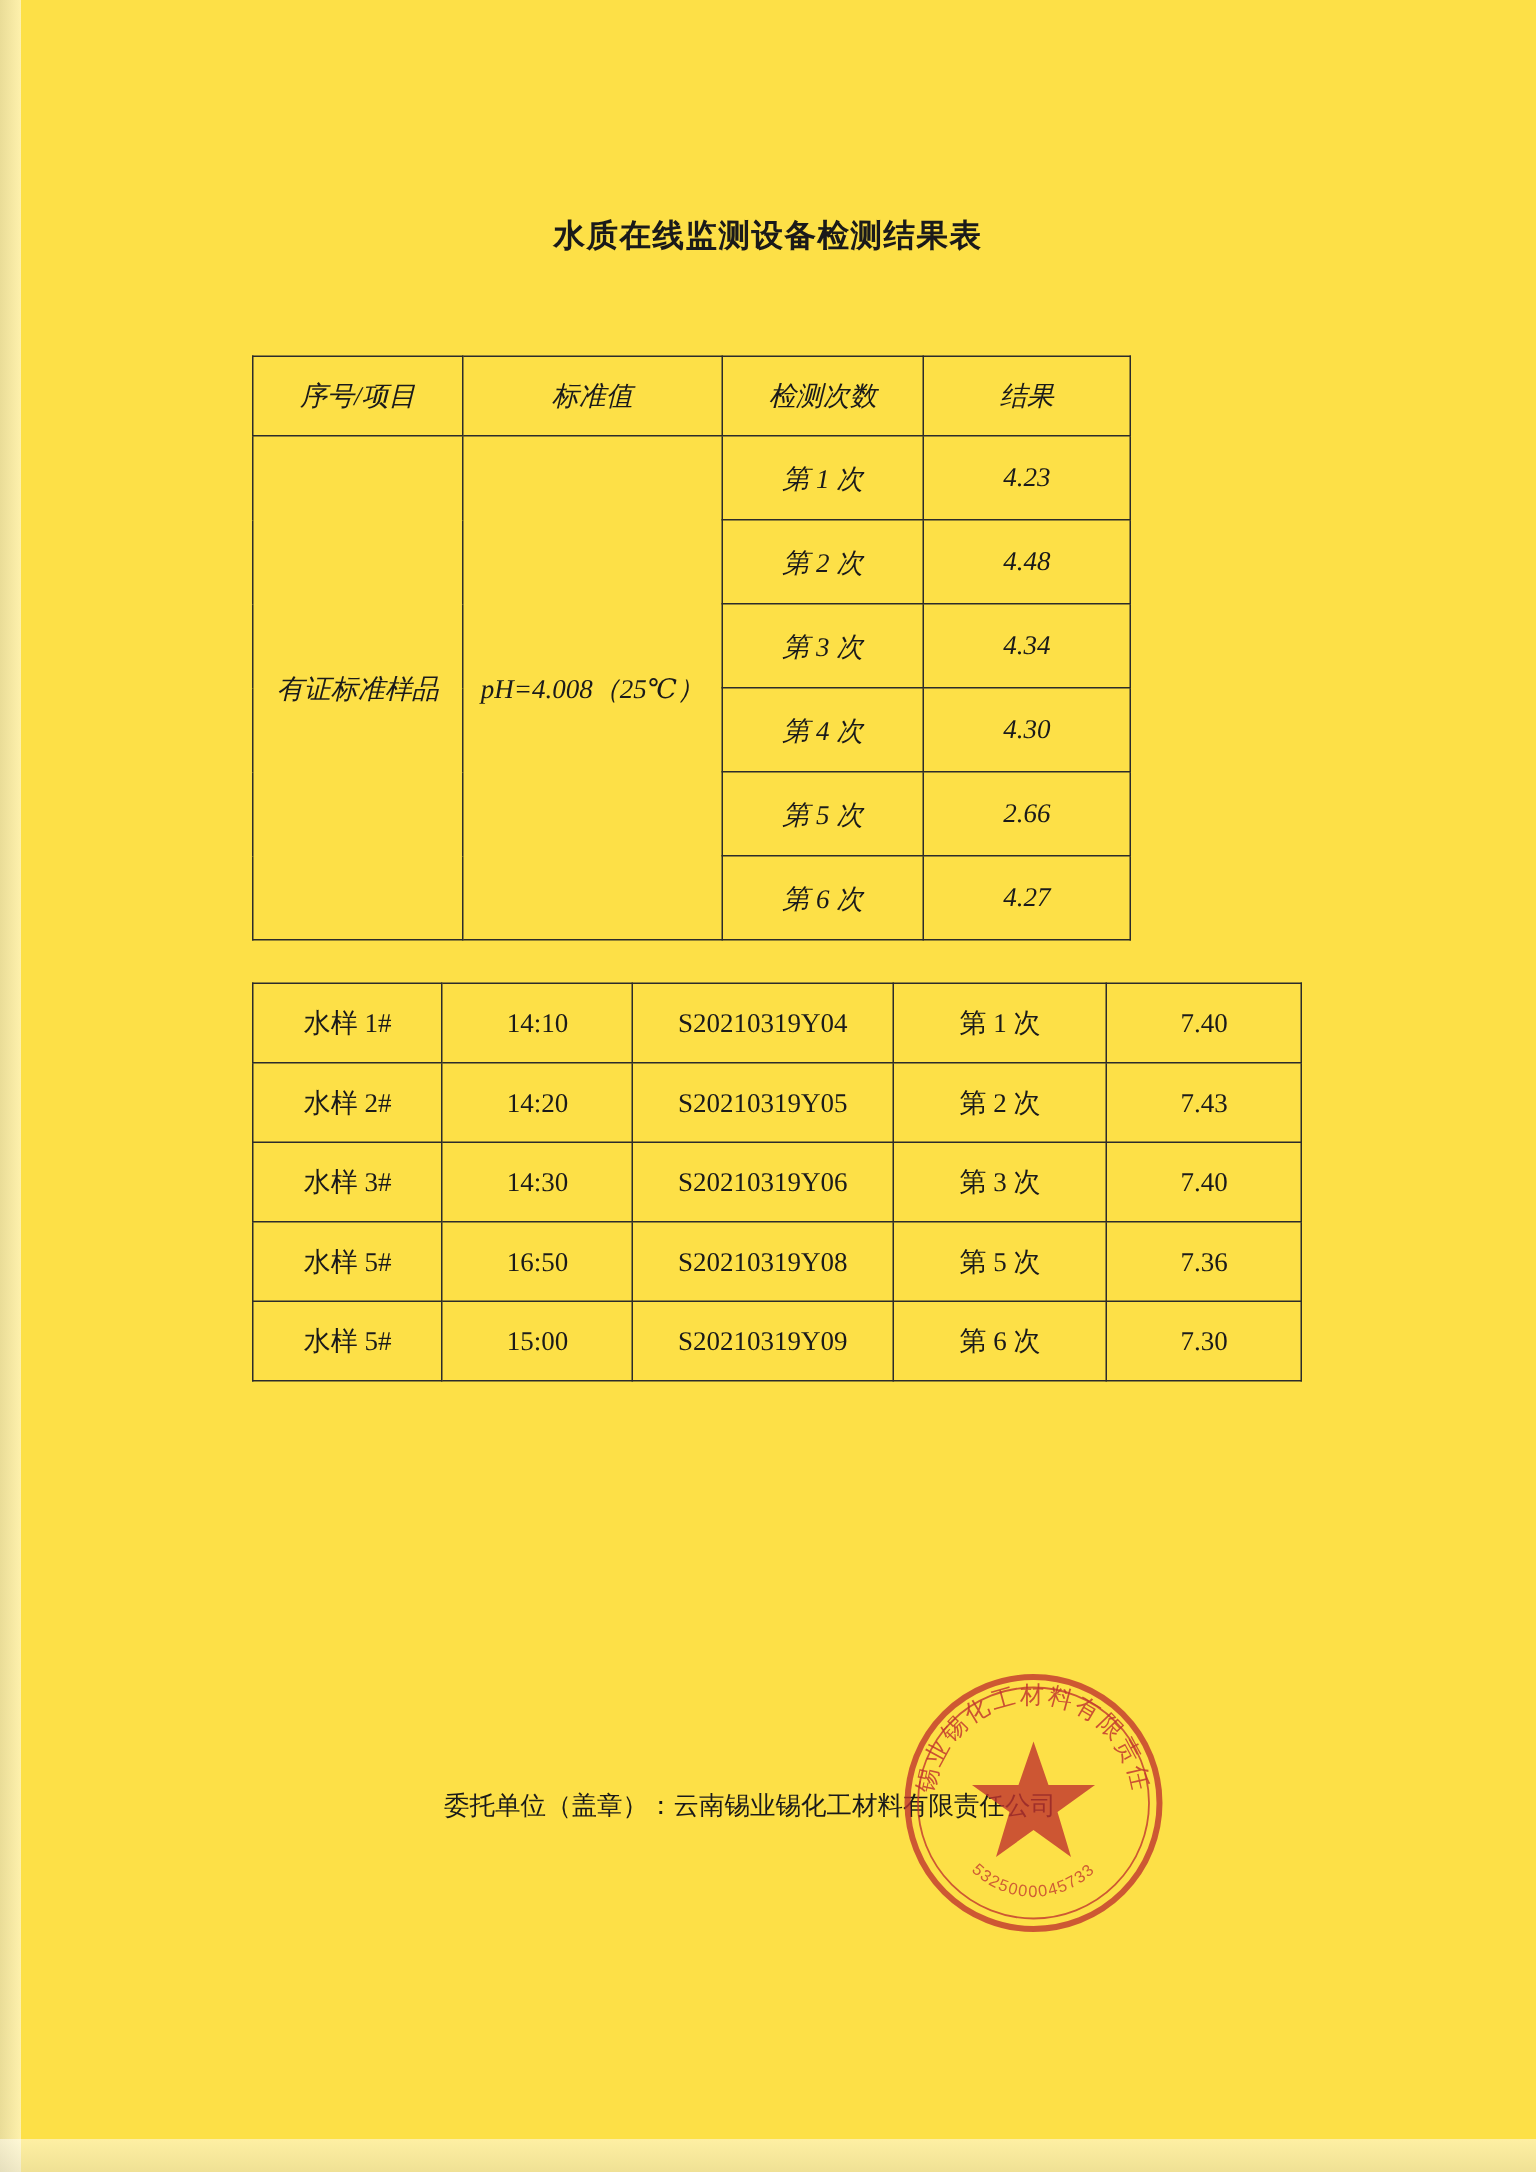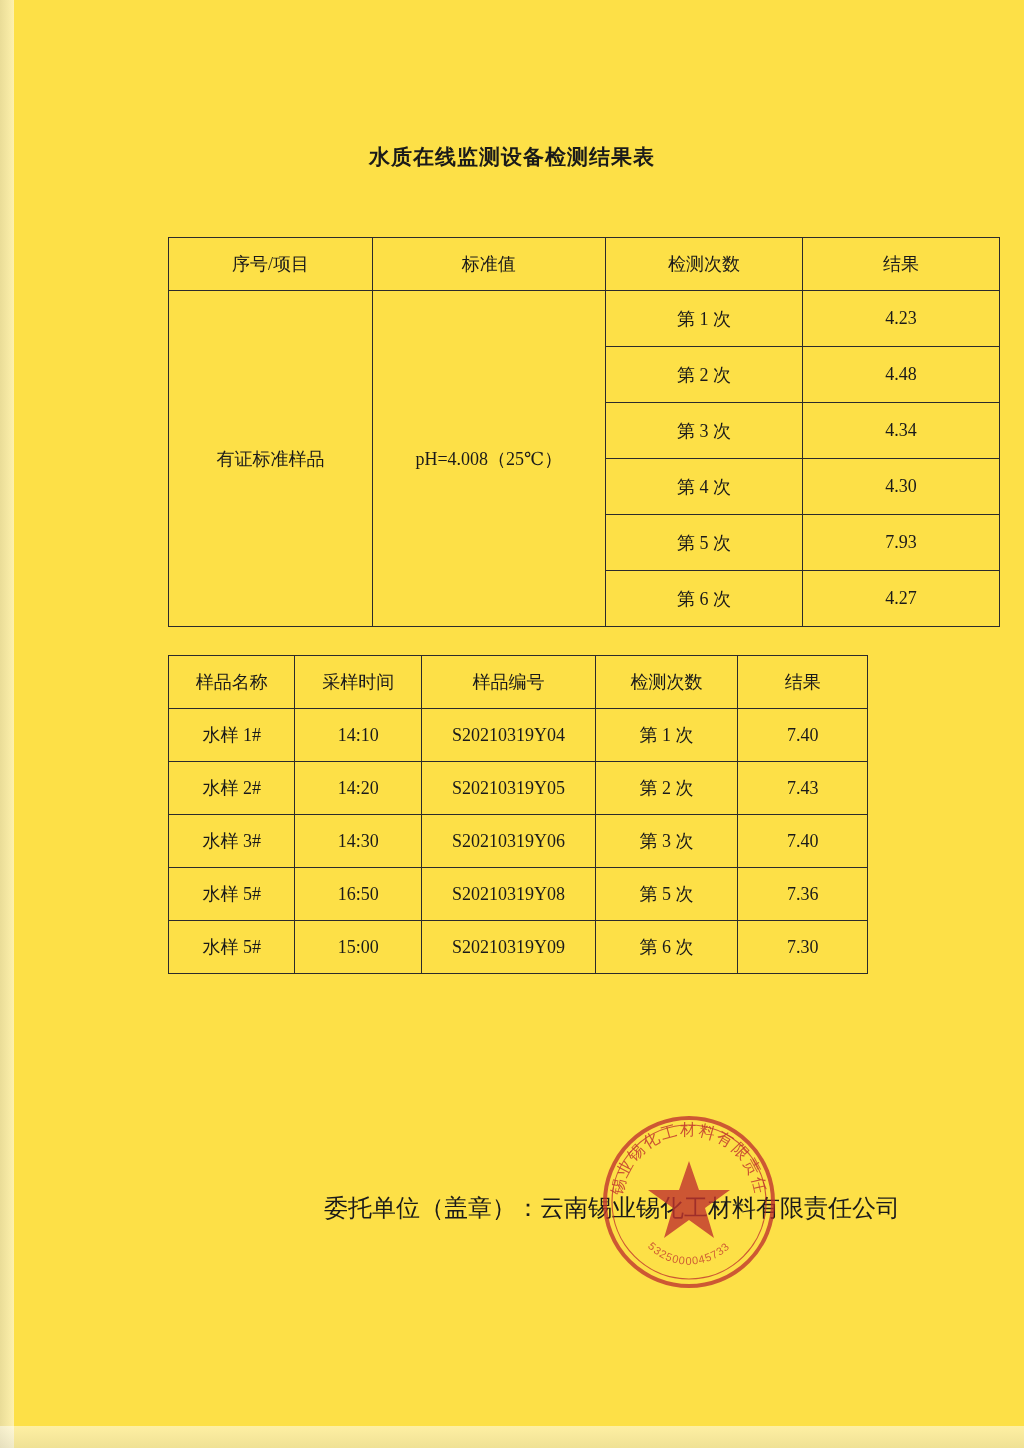--- a/index.html
+++ b/index.html
@@ -69,21 +69,22 @@
     text-align: center;
     vertical-align: middle;
     font-weight: 400;
     padding: 0 4px;
   }
 
   
   #table-standard {
     top: 237px;
     left: 168px;
-    width: 832px;
+    width: 586px;
+    font-style: italic;
   }
   #table-standard tr.header-row td { height: 52px; }
   #table-standard tr.data-row td { height: 55px; }
   #table-standard td.col-item { width: 172px; }
   #table-standard td.col-value { width: 198px; text-align: center; }
   #table-standard td.col-count { width: 166px; }
   #table-standard td.col-result { width: 166px; }
 
   
   #table-samples {
@@ -94,22 +95,22 @@
   #table-samples tr td { height: 52px; }
   #table-samples td.c-name { width: 128px; }
   #table-samples td.c-time { width: 126px; }
   #table-samples td.c-sn { width: 170px; }
   #table-samples td.c-count { width: 146px; }
   #table-samples td.c-res { width: 130px; }
 
   .footer-line {
     position: absolute;
     top: 1192px;
-    left: 324px;
-    font-size: 24px;
+    left: 296px;
+    font-size: 17px;
     white-space: nowrap;
   }
 
   
   .seal {
     position: absolute;
     left: 600px;
     top: 1113px;
     width: 178px;
     height: 178px;
@@ -149,38 +150,31 @@
       <tr class="data-row">
         <td class="col-count">第 3 次</td>
         <td class="col-result">4.34</td>
       </tr>
       <tr class="data-row">
         <td class="col-count">第 4 次</td>
         <td class="col-result">4.30</td>
       </tr>
       <tr class="data-row">
         <td class="col-count">第 5 次</td>
-        <td class="col-result">7.93</td>
+        <td class="col-result">2.66</td>
       </tr>
       <tr class="data-row">
         <td class="col-count">第 6 次</td>
         <td class="col-result">4.27</td>
       </tr>
     </tbody>
   </table>
 
   <table class="doc-table" id="table-samples">
     <tbody>
-      <tr>
-        <td class="c-name">样品名称</td>
-        <td class="c-time">采样时间</td>
-        <td class="c-sn">样品编号</td>
-        <td class="c-count">检测次数</td>
-        <td class="c-res">结果</td>
-      </tr>
       <tr>
         <td class="c-name">水样 1#</td>
         <td class="c-time">14:10</td>
         <td class="c-sn">S20210319Y04</td>
         <td class="c-count">第 1 次</td>
         <td class="c-res">7.40</td>
       </tr>
       <tr>
         <td class="c-name">水样 2#</td>
         <td class="c-time">14:20</td>

